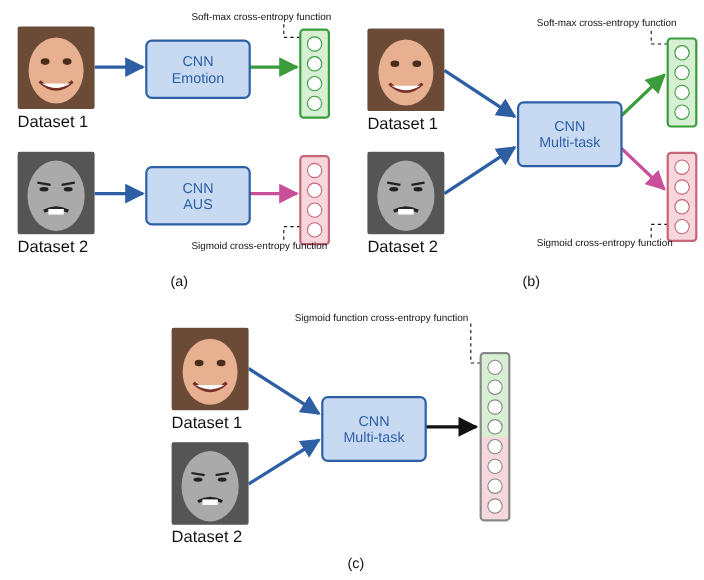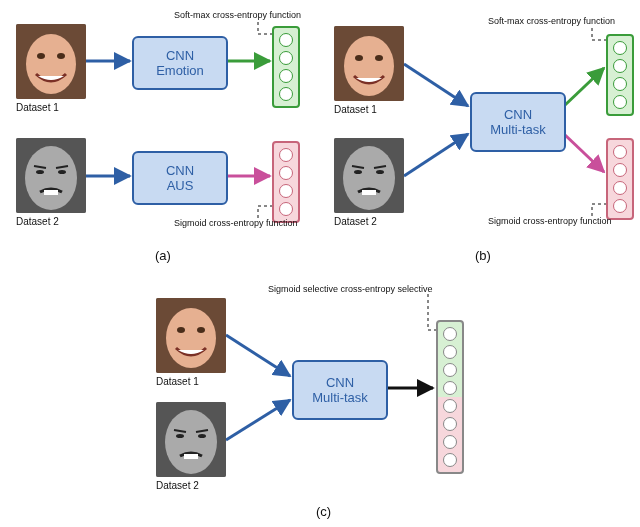--- a/index.html
+++ b/index.html
@@ -60,21 +60,21 @@
   .out-col.green { color: #3a9c3a; }
   .out-col.pink  { color: #c7657a; }
   .out-col.gradient .node { border-color: #888; }
   .small-label {
     position: absolute;
     font-size: 9px;
     color: #111;
   }
   .ds-label {
     position: absolute;
-    font-size: 10px;
+    font-size: 15px;
     color: #111;
   }
   .subfig {
     position: absolute;
     font-size: 13px;
     color: #111;
   }
   svg.arrow-layer {
     position: absolute;
     left: 0; top: 0;
@@ -270,15 +270,15 @@
     <div class="node"></div>
       <div class="node"></div>
       <div class="node"></div>
       <div class="node"></div>
     <div class="node"></div>
       <div class="node"></div>
       <div class="node"></div>
       <div class="node"></div>
   </div>
 
-  <div class="small-label" style="left:120px; top:4px;">Sigmoid selective cross-entropy selective</div>
+  <div class="small-label" style="left:120px; top:4px;">Sigmoid function cross-entropy function</div>
 </div>
 <div class="subfig" style="left:316px; top:504px;">(c)</div>
 
 </body></html>

